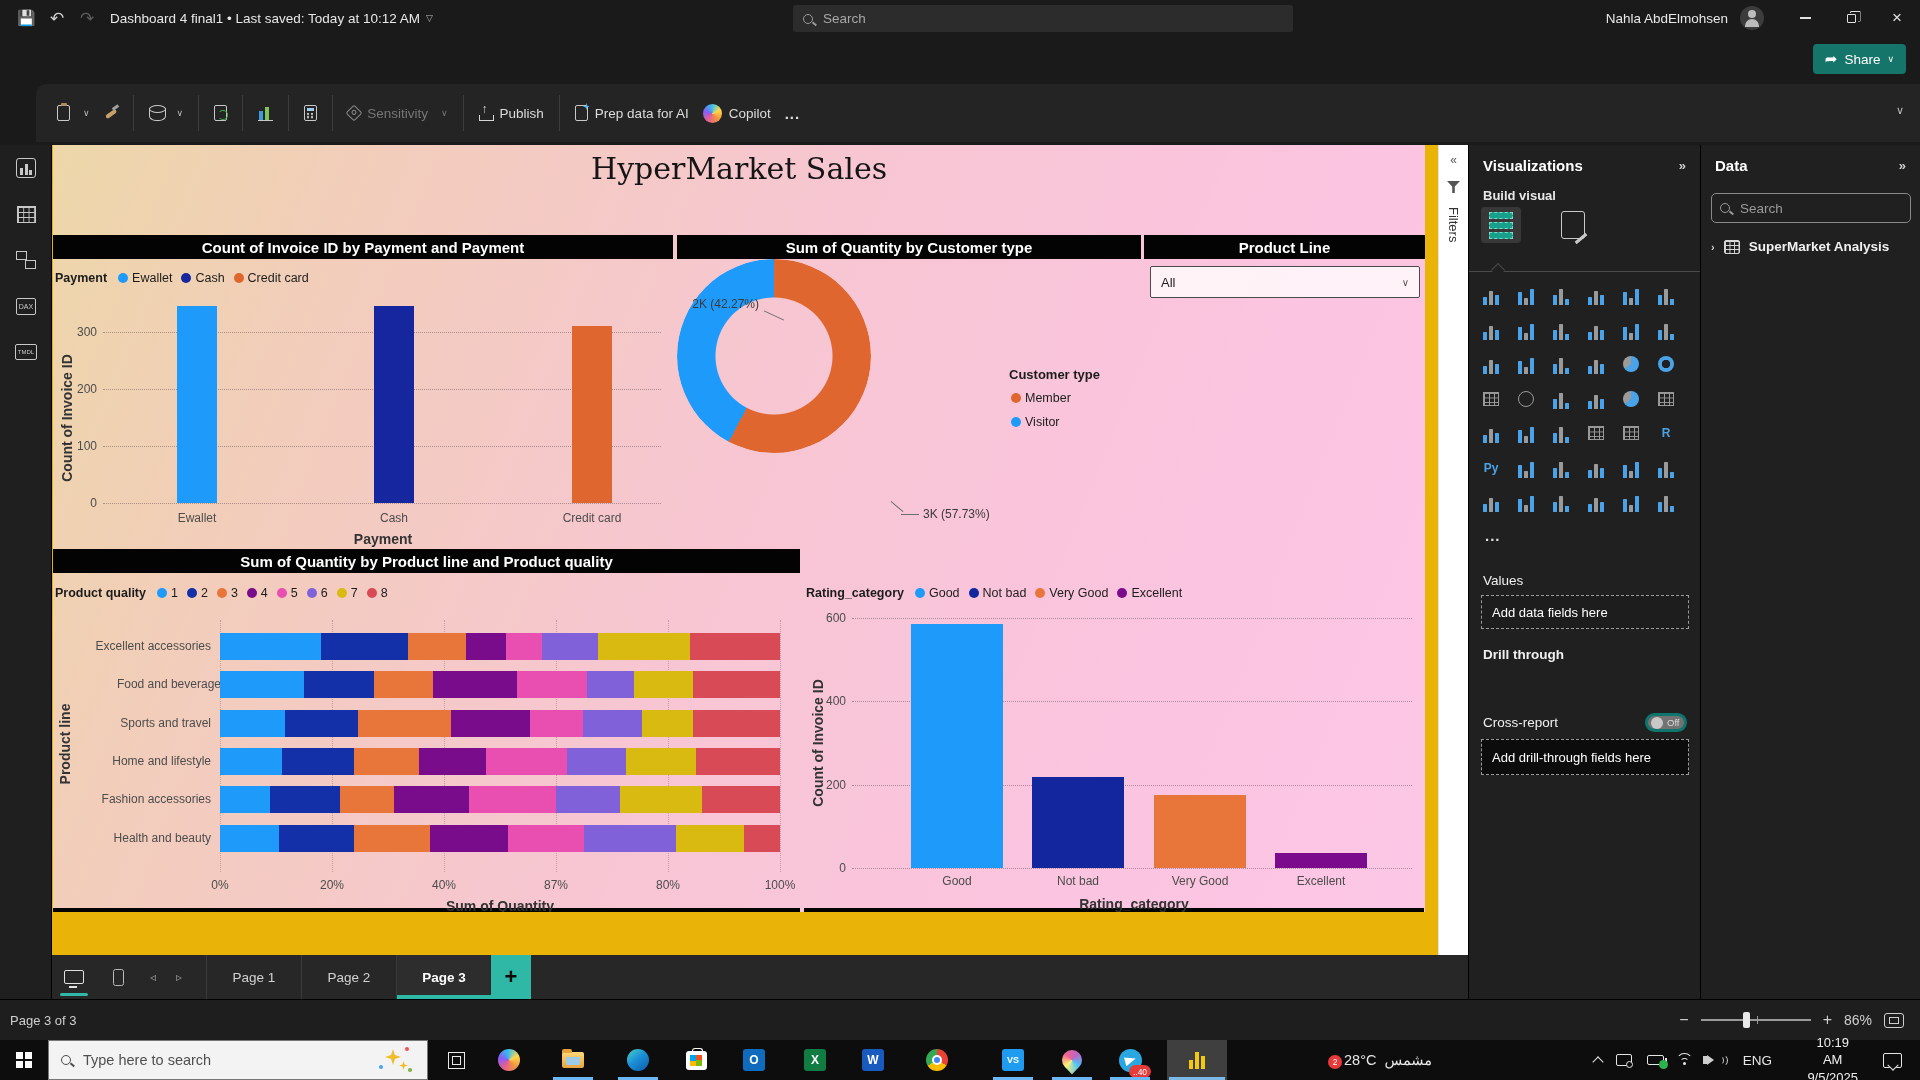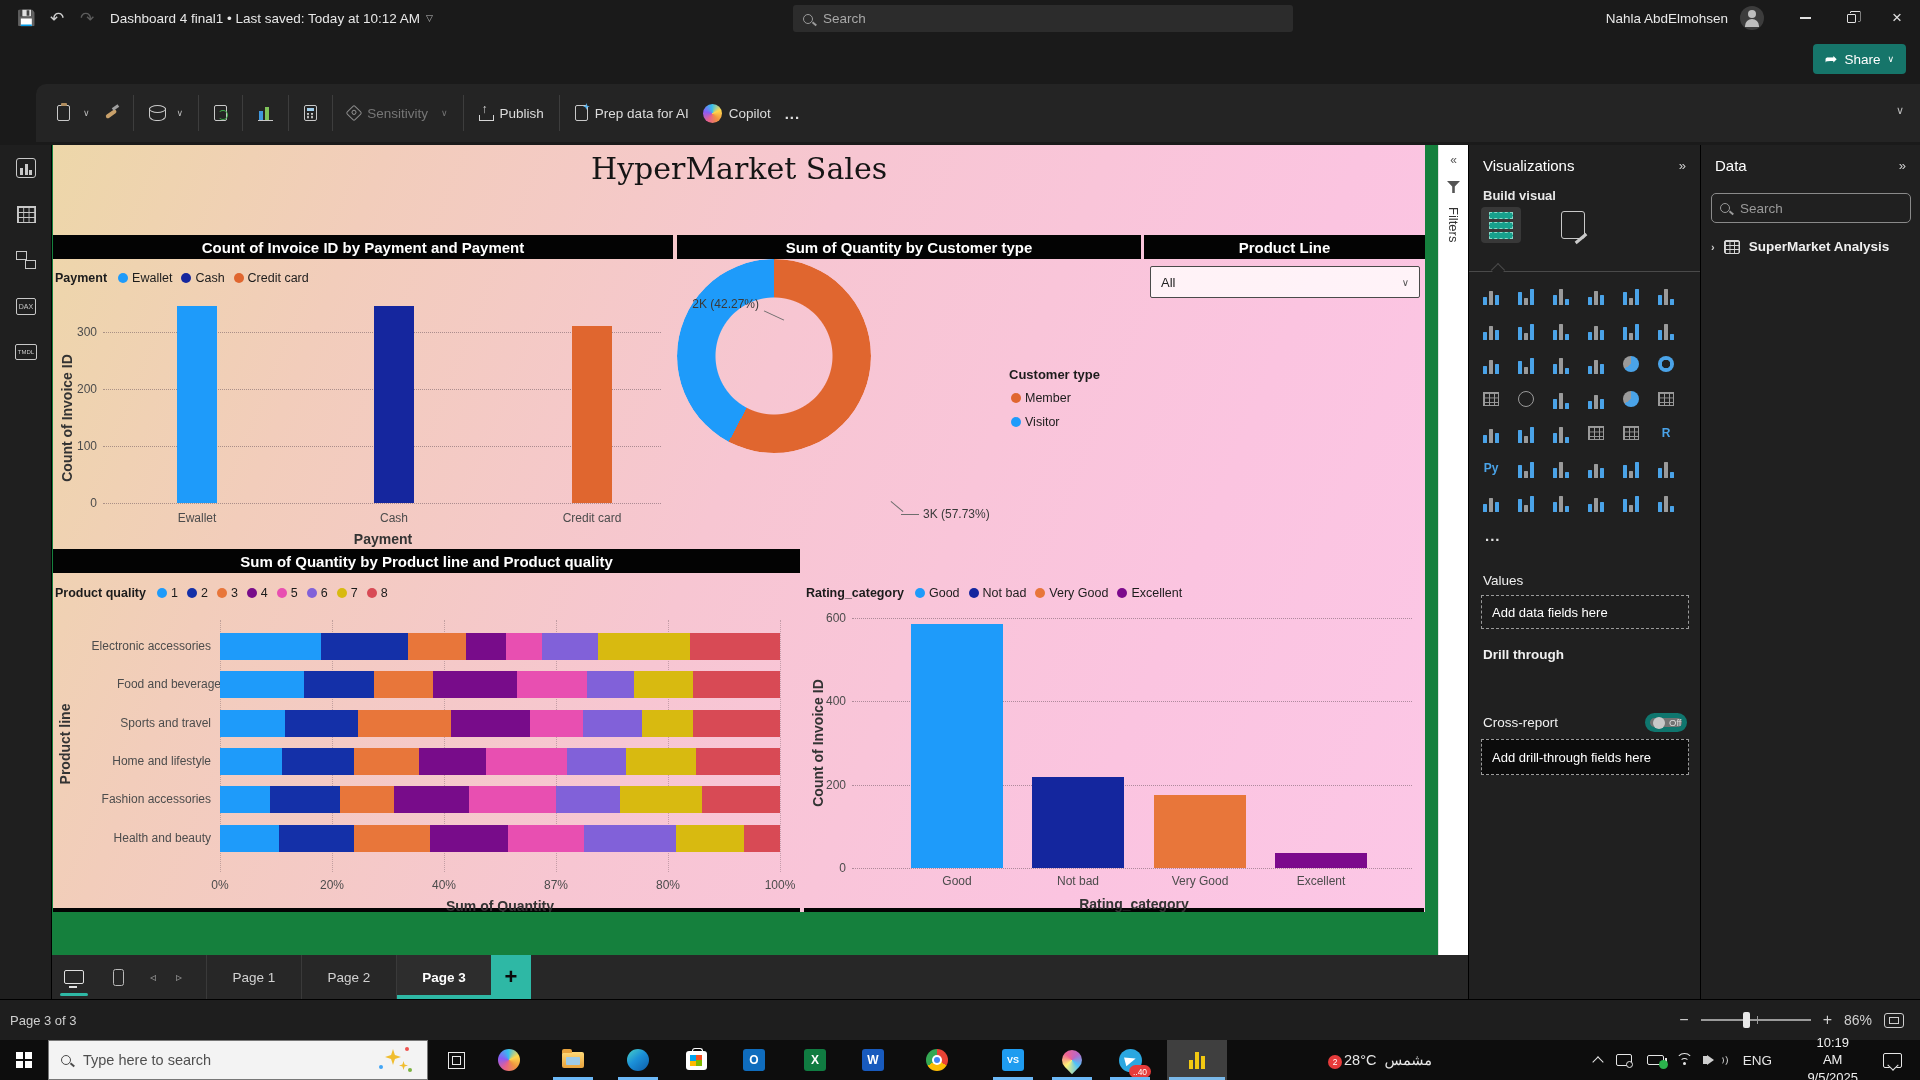--- a/index.html
+++ b/index.html
@@ -64,21 +64,21 @@
   
   #leftrail{position:absolute;left:0;top:145px;width:52px;height:854px;background:#1f1f1f;border-right:1px solid #000;}
   .rail-item{width:52px;height:46px;display:flex;align-items:center;justify-content:center;cursor:pointer;color:#c8c8c8;}
   .rail-box{width:20px;height:20px;border:1.5px solid #c8c8c8;border-radius:3px;display:flex;align-items:flex-end;justify-content:center;gap:1.5px;padding:2px;}
   .rail-box i{display:block;width:3px;background:#c8c8c8;}
   .rail-grid{width:19px;height:17px;border:1.5px solid #c8c8c8;background-image:linear-gradient(#c8c8c8 1px,transparent 1px),linear-gradient(90deg,#c8c8c8 1px,transparent 1px);background-size:5.3px 5px;}
   .rail-model{width:20px;height:18px;position:relative;}
   .rail-model::before{content:"";position:absolute;left:0;top:0;width:9px;height:7px;border:1.3px solid #c8c8c8;}
   .rail-model::after{content:"";position:absolute;right:0;bottom:0;width:9px;height:7px;border:1.3px solid #c8c8c8;}
   .rail-text{font-size:7px;border:1.3px solid #c8c8c8;border-radius:2px;padding:4px 2px;color:#c8c8c8;}
-  #canvas{position:absolute;left:52px;top:145px;width:1416px;height:854px;background:#15803d;}
+  #canvas{position:absolute;left:52px;top:145px;width:1416px;height:854px;background:#eab308;}
   
   #filters-strip{position:absolute;right:0;top:0;width:30px;height:810px;background:#fff;border-left:1px solid #e2e2e2;color:#3c3c3c;}
   #filters-strip .fcol{margin-top:8px;display:flex;flex-direction:column;align-items:center;gap:14px;}
   #filters-label{writing-mode:vertical-rl;font-size:13px;color:#333;}
   .funnel{width:13px;height:12px;background:#555;clip-path:polygon(0 0,100% 0,60% 45%,60% 100%,40% 100%,40% 45%);}
   
   #page{position:absolute;left:1px;top:0;width:1372px;height:767px;background:linear-gradient(112deg,#edd7a9 0%,#f2cdbb 20%,#f7c6d2 48%,#fbc4e0 78%,#fcc7e6 100%);overflow:hidden;}
   #page-title{position:absolute;left:0;top:6px;width:1372px;text-align:center;font-family:"DejaVu Serif",serif;font-size:30px;color:#151515;}
   .strip{position:absolute;height:24px;background:#030303;color:#fff;display:flex;align-items:center;justify-content:center;font-size:15px;font-weight:bold;}
   .chart-body{position:absolute;}
@@ -105,42 +105,42 @@
   .pt-active-line{position:absolute;bottom:3px;left:8px;width:28px;height:3px;background:#2eb8a5;border-radius:2px;}
   .mobile{width:11px;height:17px;border:1.6px solid #b9b9b9;border-radius:2.5px;}
   .pt-arrow{color:#9a9a9a;font-size:12px;width:26px;text-align:center;cursor:pointer;}
   .ptab{height:44px;display:flex;align-items:center;justify-content:center;width:95px;color:#d2d2d2;font-size:13.5px;border-left:1px solid #3a3a3a;cursor:pointer;position:relative;}
   .ptab:last-of-type{border-right:1px solid #3a3a3a;}
   .ptab.active{color:#fff;font-weight:bold;background:#2d2d2d;}
   .ptab.active::after{content:"";position:absolute;left:0;right:0;bottom:0;height:4px;background:#2eb8a5;}
   #add-page{width:40px;height:44px;background:#2eb8a5;color:#0b0b0b;display:flex;align-items:center;justify-content:center;font-size:22px;font-weight:bold;cursor:pointer;}
   
   .panel{position:absolute;top:145px;height:854px;background:#202020;border-left:1px solid #000;}
-  .panel-header{display:flex;justify-content:space-between;align-items:center;padding:12px 14px 0 14px;font-size:15px;font-weight:normal;color:#fff;}
+  .panel-header{display:flex;justify-content:space-between;align-items:center;padding:12px 14px 0 14px;font-size:15px;font-weight:bold;color:#fff;}
   .panel-header .collapse{color:#d0d0d0;font-size:13px;cursor:pointer;}
   .sub-label{font-size:13px;font-weight:bold;color:#e8e8e8;padding:14px 14px 0 14px;}
   #bv-tabs{position:absolute;left:12px;top:62px;display:flex;gap:40px;align-items:center;}
   #bv-build{width:40px;height:36px;background:#383838;border-radius:4px;display:flex;flex-direction:column;justify-content:center;align-items:center;gap:3px;cursor:pointer;}
   #bv-build i{display:block;width:24px;height:7px;background:#17a08c;border:1px dashed #86d8c8;}
   #bv-format{width:24px;height:28px;border:1.6px solid #c9c9c9;border-radius:3px;position:relative;cursor:pointer;}
   #bv-format::after{content:"";position:absolute;right:-4px;bottom:-2px;width:14px;height:3px;background:#c9c9c9;transform:rotate(-40deg);}
   #bv-divider{position:absolute;left:0;top:126px;width:232px;border-top:1px solid #4a4a4a;}
   #bv-notch{position:absolute;left:24px;top:120px;width:10px;height:10px;background:#202020;border-left:1px solid #4a4a4a;border-top:1px solid #4a4a4a;transform:rotate(45deg);}
   #viz-grid{position:absolute;left:10px;top:138px;width:214px;display:grid;grid-template-columns:repeat(6,24px);grid-auto-rows:24px;column-gap:11px;row-gap:10.5px;}
   .vicon{width:24px;height:24px;display:flex;align-items:flex-end;justify-content:center;gap:1.5px;cursor:pointer;padding:2px;border-radius:2px;}
   .vicon i{display:block;width:4.5px;border-radius:.5px;}
   .vicon .circ{width:16px;height:16px;border-radius:50%;align-self:center;}
   .vicon .grid4{width:16px;height:14px;align-self:center;border:1.5px solid #9a9a9a;background-image:linear-gradient(#9a9a9a 1px,transparent 1px),linear-gradient(90deg,#9a9a9a 1px,transparent 1px);background-size:5px 4.5px;}
   .vicon .txt{font-size:12px;font-weight:bold;color:#4aa3e8;align-self:center;}
   #viz-more{position:absolute;left:16px;top:382px;color:#e0e0e0;font-weight:bold;font-size:15px;letter-spacing:1px;cursor:pointer;}
   .field-well{position:absolute;left:12px;width:208px;border:1px dashed #9a9a9a;color:#fff;font-size:13px;display:flex;align-items:center;padding:0 10px;background:#1d1d1d;cursor:pointer;}
   .section-label{position:absolute;left:14px;font-size:13.5px;color:#f0f0f0;}
   .toggle-row{position:absolute;left:14px;width:204px;display:flex;justify-content:space-between;align-items:center;font-size:13.5px;color:#f0f0f0;margin-top:36px;}
   .toggle{width:42px;height:19px;border-radius:10px;display:flex;align-items:center;font-size:9.5px;cursor:pointer;}
-  .toggle.off{border:5px solid #0f766e;background:#737373;color:#ddd;}
+  .toggle.off{border:3px solid #0f766e;background:#737373;color:#ddd;}
   .toggle.off .knob{width:12px;height:12px;border-radius:50%;background:#c8c8c8;margin:0 4px 0 3px;}
   .toggle.on{background:#19b394;color:#fff;justify-content:flex-end;}
   .toggle.on .knob{width:12px;height:12px;border-radius:50%;background:#17332e;margin:0 3px 0 4px;order:2;}
   .toggle.on .tlabel{order:1;}
   
   #data-search{position:absolute;left:10px;top:48px;width:200px;height:30px;border:1px solid #8a8a8a;border-radius:5px;display:flex;align-items:center;padding:0 8px;color:#9a9a9a;}
   #data-search input{background:transparent;border:0;outline:0;color:#cfcfcf;font-size:13.5px;margin-left:8px;width:150px;}
   #data-search input::placeholder{color:#9a9a9a;}
   #data-table-row{position:absolute;left:10px;top:94px;display:flex;align-items:center;gap:9px;color:#f0f0f0;font-size:13.5px;font-weight:bold;cursor:pointer;}
   .mag{width:10px;height:10px;border:1.6px solid #9a9a9a;border-radius:50%;position:relative;flex:none;}
@@ -422,21 +422,21 @@
           <div class="vgridline" style="left: 279px; top: 46px; height: 252px;"></div>
           <div class="xtick" style="left: 254px; top: 304px; width: 50px;">20%</div>
           <div class="vgridline" style="left: 391px; top: 46px; height: 252px;"></div>
           <div class="xtick" style="left: 366px; top: 304px; width: 50px;">40%</div>
           <div class="vgridline" style="left: 503px; top: 46px; height: 252px;"></div>
           <div class="xtick" style="left: 478px; top: 304px; width: 50px;">87%</div>
           <div class="vgridline" style="left: 615px; top: 46px; height: 252px;"></div>
           <div class="xtick" style="left: 590px; top: 304px; width: 50px;">80%</div>
           <div class="vgridline" style="left: 727px; top: 46px; height: 252px;"></div>
           <div class="xtick" style="left: 702px; top: 304px; width: 50px;">100%</div>
-          <div class="cat-label" style="left: 0px; top: 65px; width: 158px;">Electronic accessories</div>
+          <div class="cat-label" style="left: 0px; top: 65px; width: 158px;">Excellent accessories</div>
           <div style="left: 167px; top: 58.5px; width: 560px; height: 27px; position: absolute; display: flex;">
             <div style="width: 18%; background: rgb(30, 155, 250);"></div>
             <div style="width: 15.5%; background: rgb(20, 48, 168);"></div>
             <div style="width: 10.5%; background: rgb(232, 118, 58);"></div>
             <div style="width: 7%; background: rgb(120, 12, 138);"></div>
             <div style="width: 6.5%; background: rgb(232, 79, 177);"></div>
             <div style="width: 10%; background: rgb(129, 97, 217);"></div>
             <div style="width: 16.5%; background: rgb(216, 186, 16);"></div>
             <div style="width: 16%; background: rgb(216, 74, 85);"></div>
           </div>

